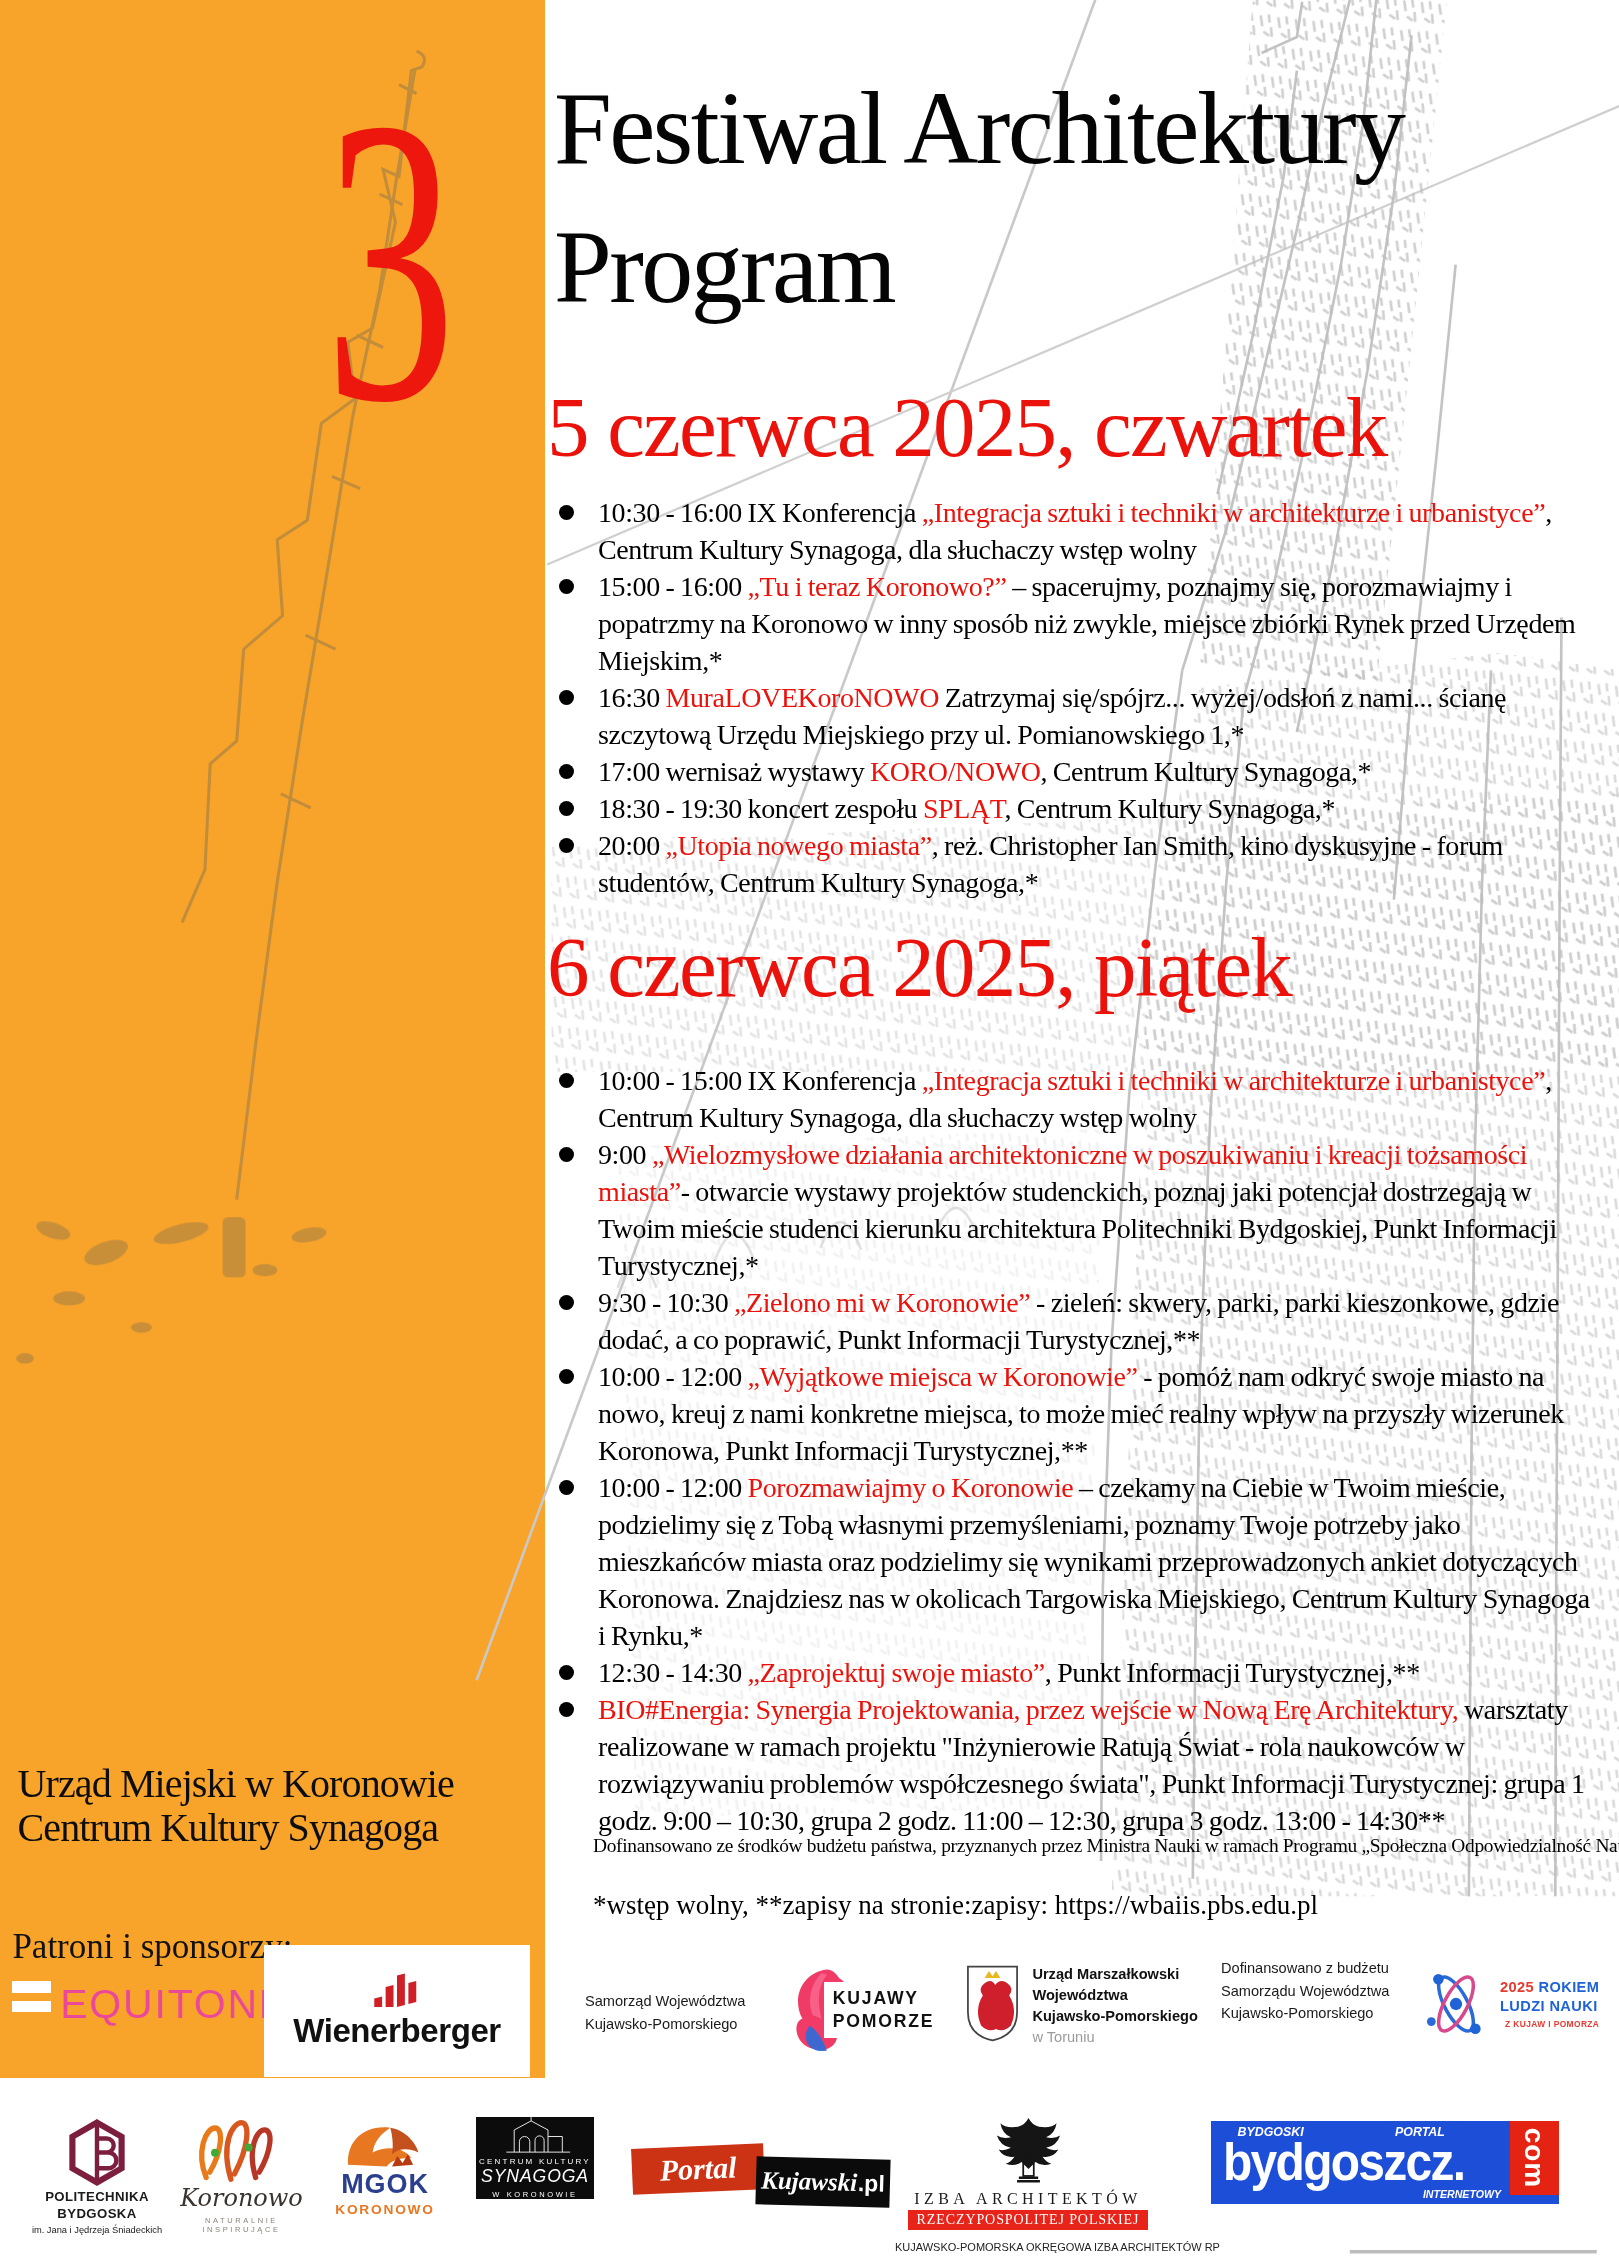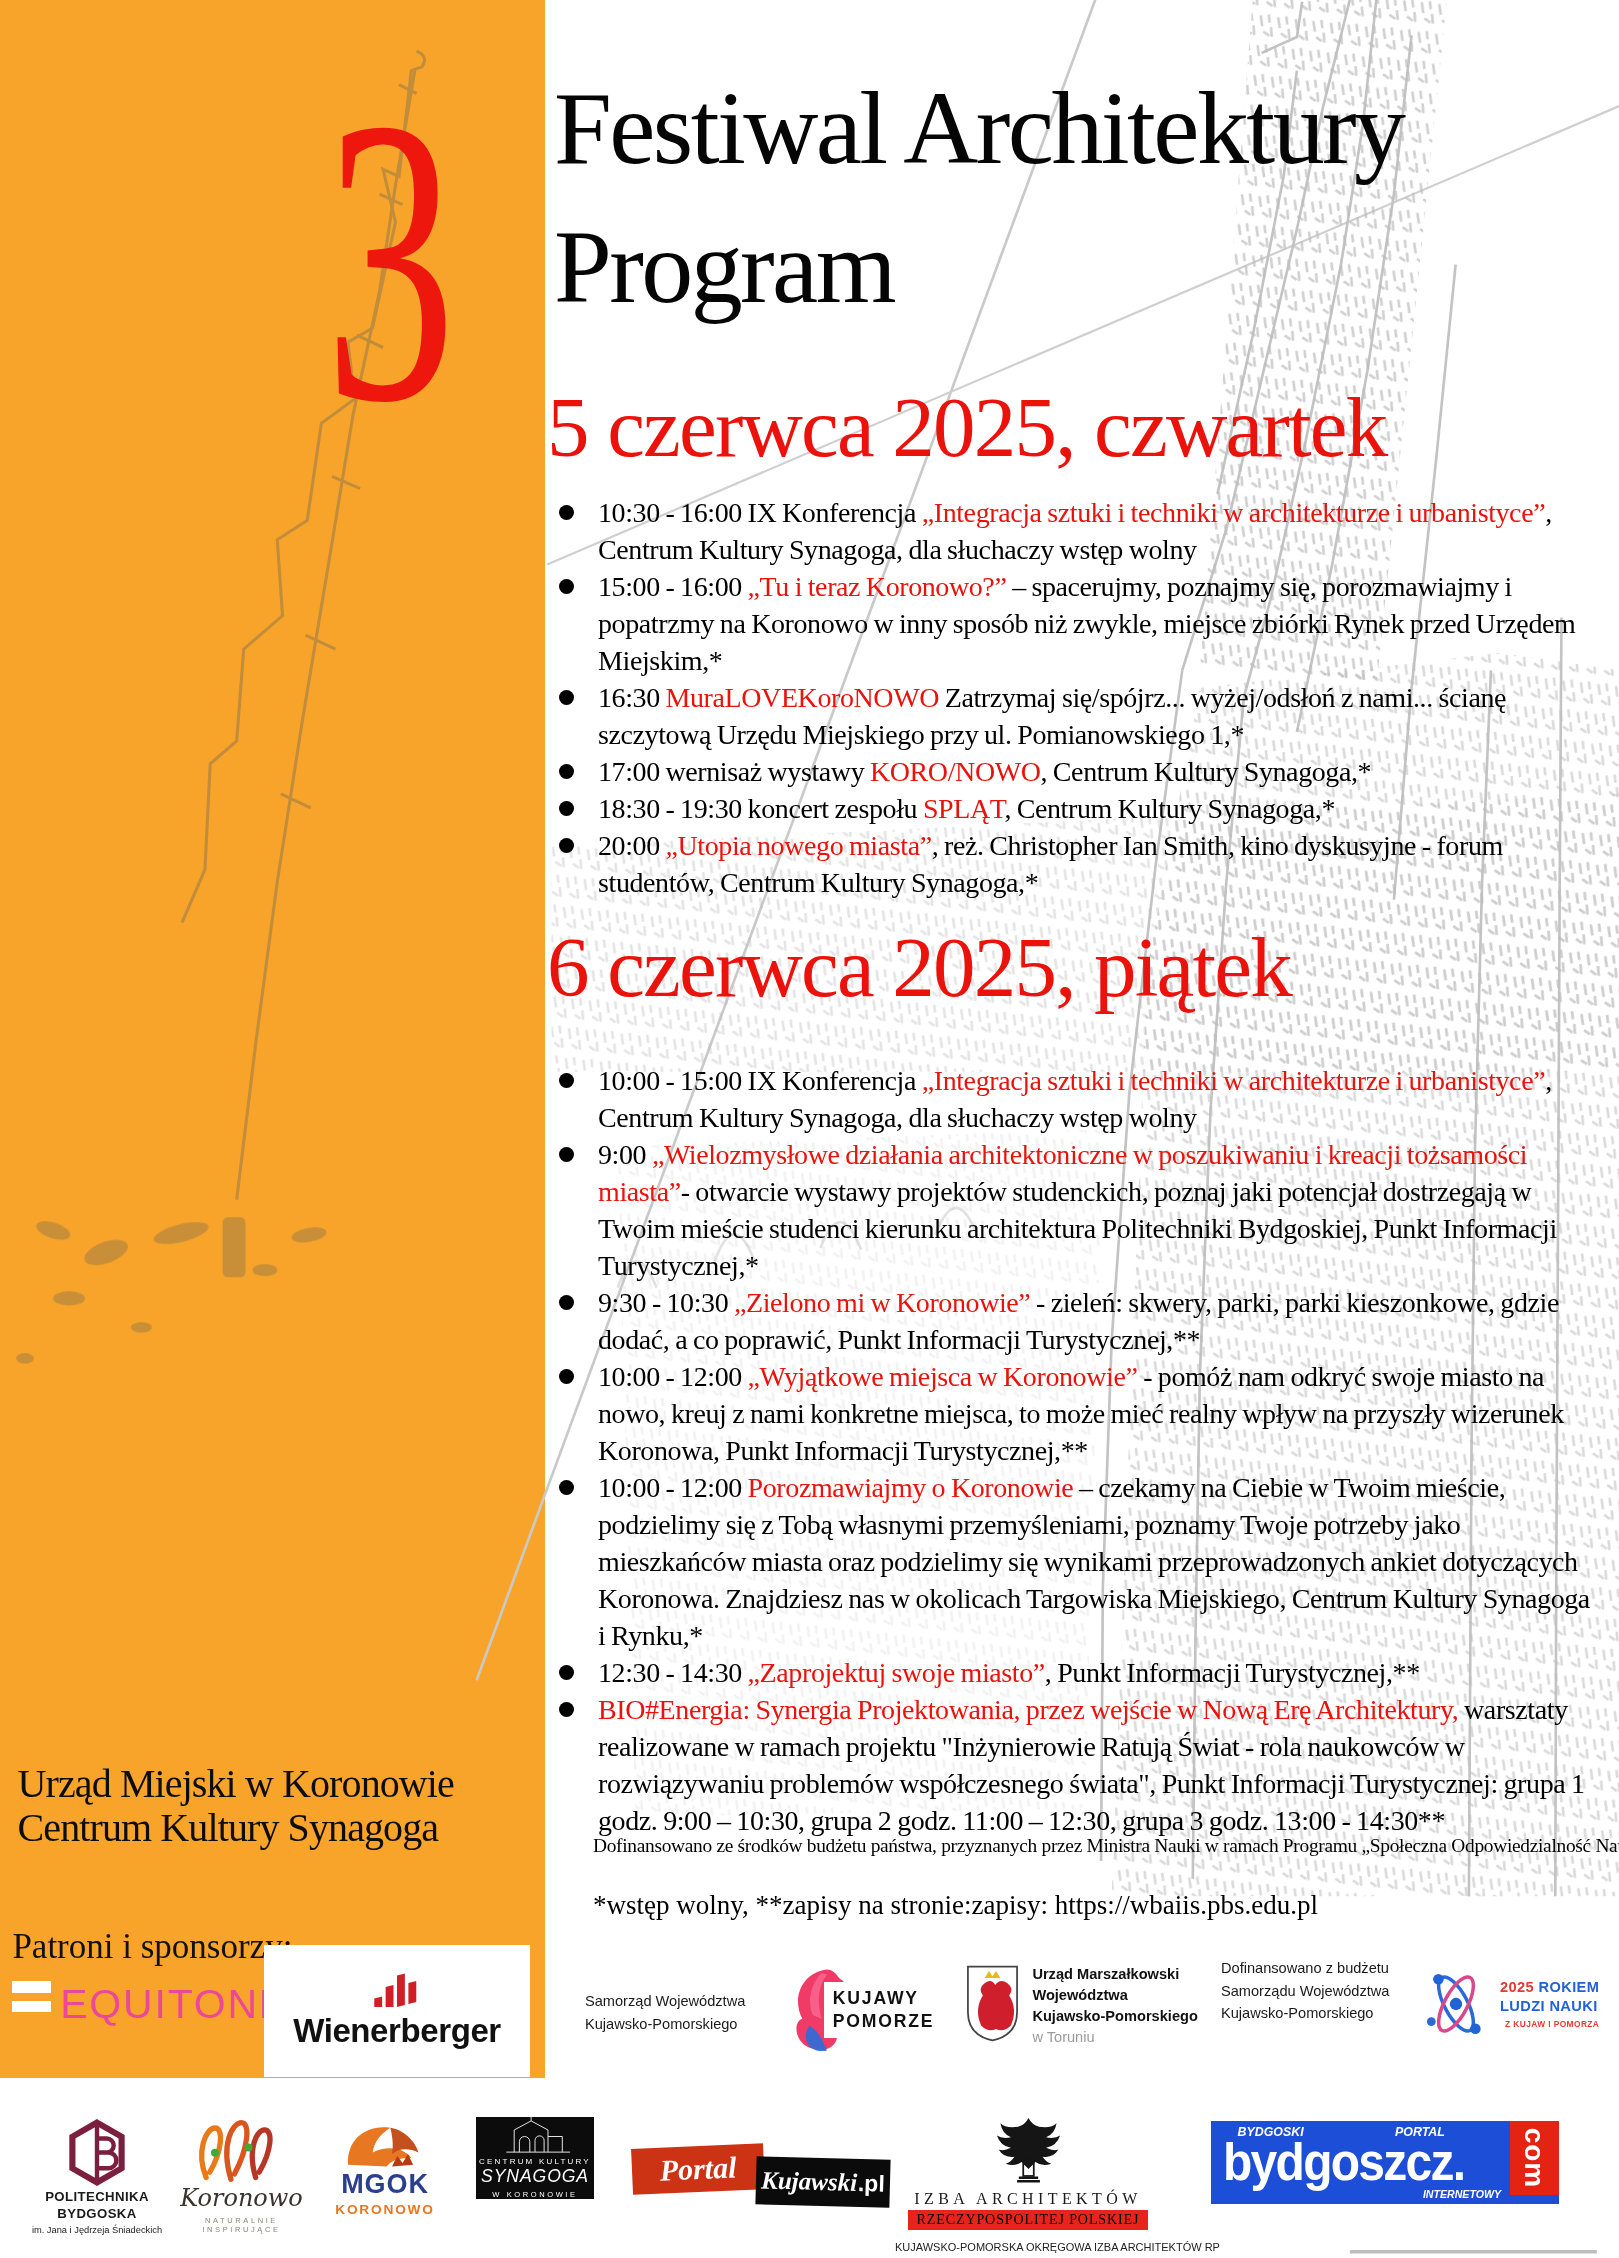--- a/index.html
+++ b/index.html
@@ -78,21 +78,21 @@
   .portal{left:632px;top:2142px;width:258px;height:71px;}
   .portal .red-box{position:absolute;left:0;top:3.5px;width:132px;height:46px;background:#cc3214;
       transform:rotate(-2.5deg);display:flex;align-items:center;justify-content:center;}
   .portal .red-box span{font-family:"Liberation Serif",serif;font-style:italic;font-weight:bold;font-size:30px;color:#fff;}
   .portal .blk-box{position:absolute;left:124px;top:16px;width:134px;height:48px;background:#0b0b0b;
       transform:rotate(1.5deg);display:flex;align-items:center;justify-content:center;gap:0.9px;}
   .portal .blk-box .w2{font-family:"Liberation Serif",serif;font-style:italic;font-weight:bold;font-size:25px;color:#fff;}
   .portal .blk-box .w3{font-weight:bold;font-size:23px;color:#fff;}
   .izba{left:895px;top:2116px;width:266px;}
   .izba .l1{font-family:"Liberation Serif",serif;font-size:16px;letter-spacing:4.4px;color:#1a1a1a;margin-top:1.8px;white-space:nowrap;}
-  .izba .l2{display:inline-block;background:#e8231a;color:#000000;font-family:"Liberation Serif",serif;
+  .izba .l2{display:inline-block;background:#e8231a;color:#ffffff;font-family:"Liberation Serif",serif;
             font-size:14px;letter-spacing:0.9px;padding:1.8px 8.8px;margin-top:2.6px;}
   .izba .sub{font-size:11px;color:#222;margin-top:10.6px;white-space:nowrap;}
   .bydgoszcz{left:1211px;top:2121px;width:348px;height:83px;background:#1d4ed8;text-align:center;}
   .bydgoszcz .t1{position:absolute;left:26.5px;top:4.4px;font-size:12.4px;font-weight:bold;color:#fff;font-style:italic;}
   .bydgoszcz .t2{position:absolute;left:184px;top:4.4px;font-size:12.4px;font-weight:bold;color:#fff;font-style:italic;}
   .bydgoszcz .main{position:absolute;left:12.4px;top:12.4px;font-size:51px;font-weight:bold;color:#fff;
                    letter-spacing:-1.8px;transform:scaleX(.94);transform-origin:left;}
   .bydgoszcz .side{position:absolute;right:0;top:0;width:49px;height:74px;background:#e42313;
                    display:flex;align-items:center;justify-content:center;}
   .bydgoszcz .side span{transform:rotate(90deg);font-size:28px;font-weight:bold;color:#fff;letter-spacing:0.9px;}

